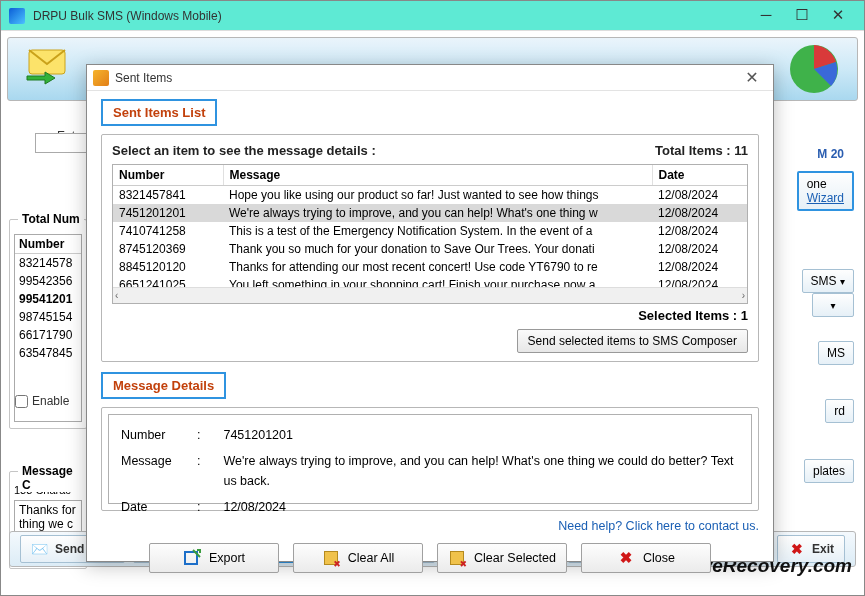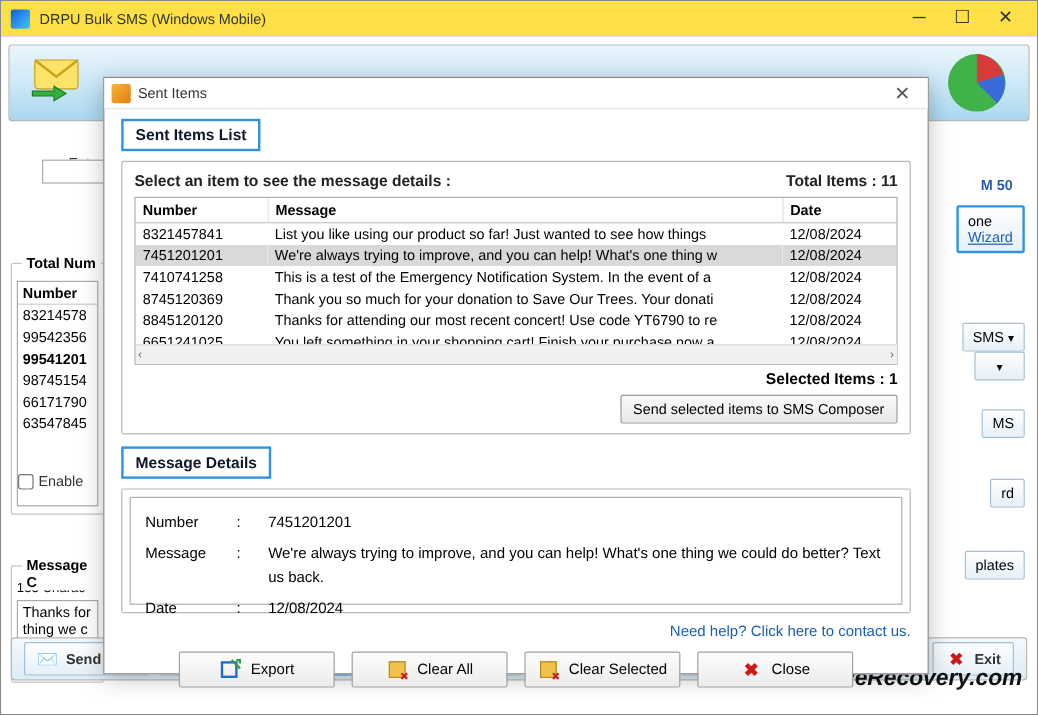--- a/index.html
+++ b/index.html
@@ -1,20 +1,20 @@
 <!DOCTYPE html>
 <html><head>
 <meta charset="utf-8">
 <style>
 * { box-sizing: border-box; margin: 0; padding: 0; font-family: "Segoe UI", Tahoma, sans-serif; }
 body { background: #fff; width: 865px; height: 596px; overflow: hidden; position: relative; }
 
 
 .main-window { width: 865px; height: 596px; border: 1px solid #888; background: #fff; }
-.titlebar { height: 30px; background: #fde047; display: flex; align-items: center; padding: 12px 8px; border-bottom: 1px solid #ddd; }
+.titlebar { height: 30px; background: #5eead4; display: flex; align-items: center; padding: 12px 8px; border-bottom: 1px solid #ddd; }
 .titlebar .app-icon { width: 16px; height: 16px; margin-right: 8px; display:inline-block; background: linear-gradient(135deg,#0b5ed7,#4cc2ff); border-radius:2px; }
 .titlebar .title { font-size: 12px; color: #333; flex: 1; }
 .titlebar .win-btn { width: 36px; height: 24px; text-align: center; line-height: 22px; font-size: 15px; color: #333; cursor: pointer; }
 
 .main-body { position: relative; height: calc(100% - 30px); background: #fff; }
 
 
 .toolbar-bg { position:absolute; top:0; left:0; right:0; height:64px; border:1px solid #b7b7b7; margin:6px; border-radius:3px;
   background: linear-gradient(to bottom,#eaf4fb 0%,#cde9f7 50%,#a9d8ef 100%); }
 .toolbar-bg .mail-glyph { position:absolute; left:15px; top:8px; width:50px; height:40px; }
@@ -38,21 +38,21 @@
 .bg-sidebtn { position:absolute; right:10px; border:1px solid #a5c0d3; background:linear-gradient(to bottom,#fefefe,#e6f0f7); font-size:12px; padding:4px 8px; border-radius:2px;margin-left:44px;}
 
 
 .dialog { position:absolute; left:85px; top:33px; width:688px; height:498px; background:#fff; border:1px solid #888; box-shadow:0 4px 18px rgba(0,0,0,.25); }
 .dlg-titlebar { height:26px; display:flex; align-items:center; padding:0 6px; background:#fff; border-bottom:1px solid #e3e3e3;}
 .dlg-titlebar .icon { width:16px; height:16px; margin-right:6px; display:inline-block; background:linear-gradient(135deg,#f6b42c,#e27f18); border-radius:2px;}
 .dlg-titlebar .title { font-size:12px; color:#333; flex:1; }
 .dlg-titlebar .close { width:30px; text-align:center; font-size:16px; color:#555; cursor:pointer; }
 .dlg-body { position:relative; padding:8px 14px 10px; height:calc(100% - 26px); }
 
-.section-label { display:inline-block; border:2px solid #2f93e0; padding:4px 10px; font-weight:bold; font-size:13px; color:#0f172a; background:#fff; }
+.section-label { display:inline-block; border:2px solid #2f93e0; padding:4px 10px; font-weight:bold; font-size:13px; color:#c2410c; background:#fff; }
 
 .panel { border:1px solid #b7b7b7; border-radius:2px; margin-top:8px; padding:8px 10px; }
 .subhead { font-size:13px; font-weight:bold; color:#222; margin-bottom:6px; display:flex; justify-content:space-between; }
 .table-wrap { border:1px solid #b0b0b0; height:140px; overflow:hidden; position:relative; background:#fff;}
 table { width:100%; border-collapse:collapse; font-size:12px; }
 th { text-align:left; background:#fff; border-bottom:1px solid #ccc; padding:3px 6px; font-weight:bold; position:sticky; top:0;}
 th + th { border-left:1px solid #e0e0e0;}
 td { padding:2px 6px; white-space:nowrap; overflow:hidden; text-overflow:ellipsis; max-width:0; }
 tr.selected { background:#d9d9d9; }
 .col-num { width:110px; }
@@ -128,21 +128,21 @@
       <input type="checkbox" style="">
       <span>Enable</span>
     </label>
     <div class="bg-group" style="left:8px; top:392px; width:78px; height:98px;">
        <span class="legend">Message C</span>
        <div style="font-size:11px; padding:0 4px;">133 Charac</div>
        <div class="bg-box" style="position:relative; margin:4px; height:56px; padding:2px 4px; white-space:pre-line; left:auto; top:auto;">Thanks for
 thing we c</div>
     </div>
 
-    <span class="bg-label" style="right:20px; top:116px; color:#2a5db0; font-weight:bold;">M 50</span>
+    <span class="bg-label" style="right:20px; top:116px; color:#2a5db0; font-weight:bold;">M 20</span>
     <div class="bg-sidebtn" style="top:140px; border:2px solid #2f93e0;">
       <div>one</div>
       <div style="color:#1a5fb4;text-decoration:underline;">Wizard</div>
     </div>
     <div class="bg-sidebtn" style="top:238px;"><span>SMS</span> <span style="font-size:10px;">▾</span></div>
     <div class="bg-sidebtn" style="top:262px; width:42px; text-align:center;"><span style="font-size:10px;">▾</span></div>
     <div class="bg-sidebtn" style="top:310px;">MS</div>
     <div class="bg-sidebtn" style="top:368px;">rd</div>
     <div class="bg-sidebtn" style="top:428px;">plates</div>
 
@@ -200,21 +200,21 @@
               <thead>
                   <tr>
                 <th class="col-num">Number</th>
                 <th class="col-msg">Message</th>
                 <th class="col-date">Date</th>
               </tr>
                 </thead>
               <tbody id="rows-body">
                   <tr>
                     <td class="col-num">8321457841</td>
-                    <td class="col-msg">List you like using our product so far! Just wanted to see how things</td>
+                    <td class="col-msg">Hope you like using our product so far! Just wanted to see how things</td>
                     <td class="col-date">12/08/2024</td>
                   </tr>
                   <tr class="selected">
                     <td class="col-num">7451201201</td>
                     <td class="col-msg">We're always trying to improve, and you can help! What's one thing w</td>
                     <td class="col-date">12/08/2024</td>
                   </tr>
                   <tr>
                     <td class="col-num">7410741258</td>
                     <td class="col-msg">This is a test of the Emergency Notification System. In the event of a</td>

